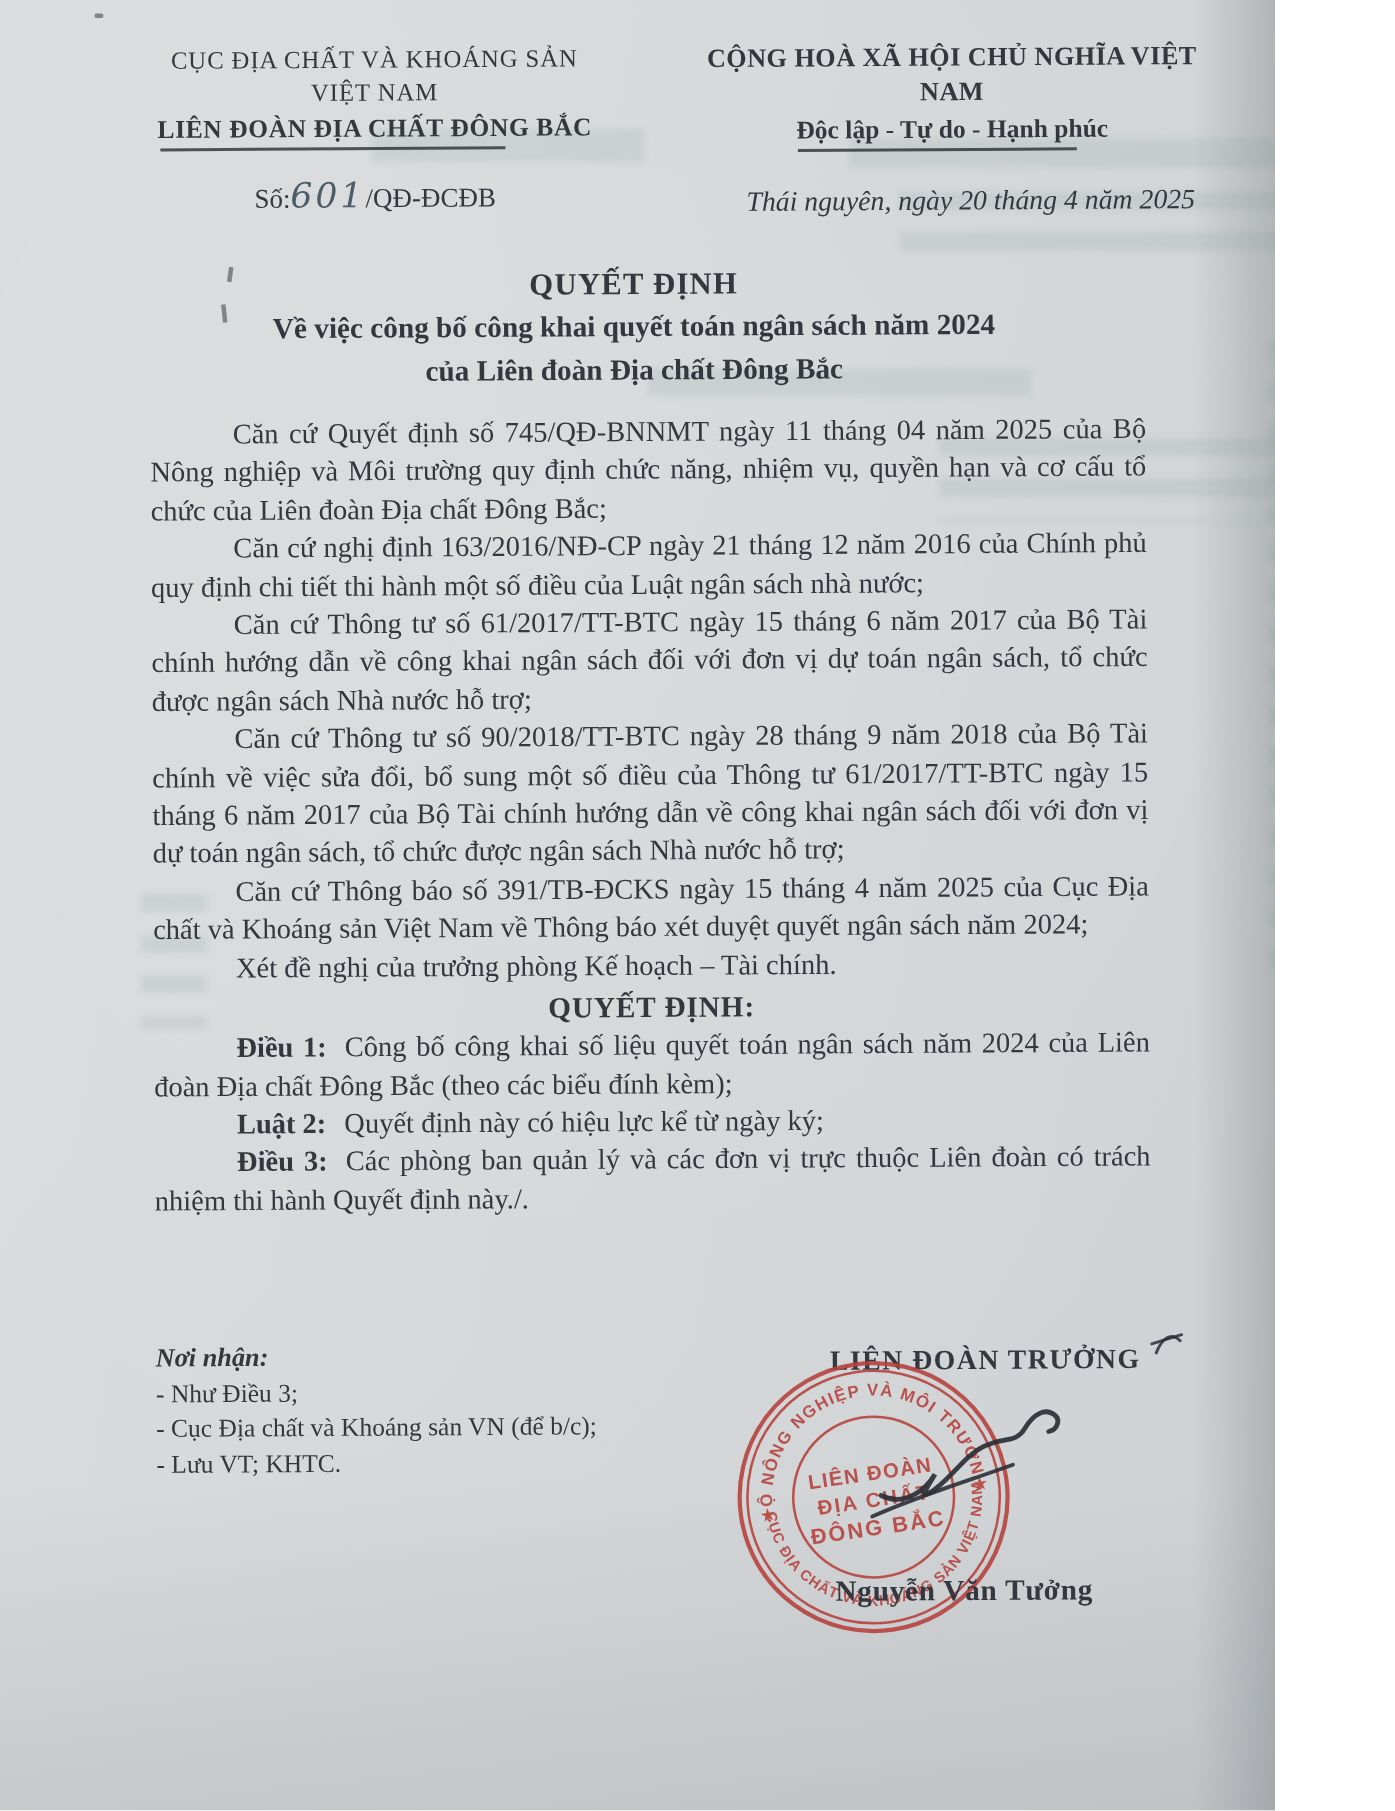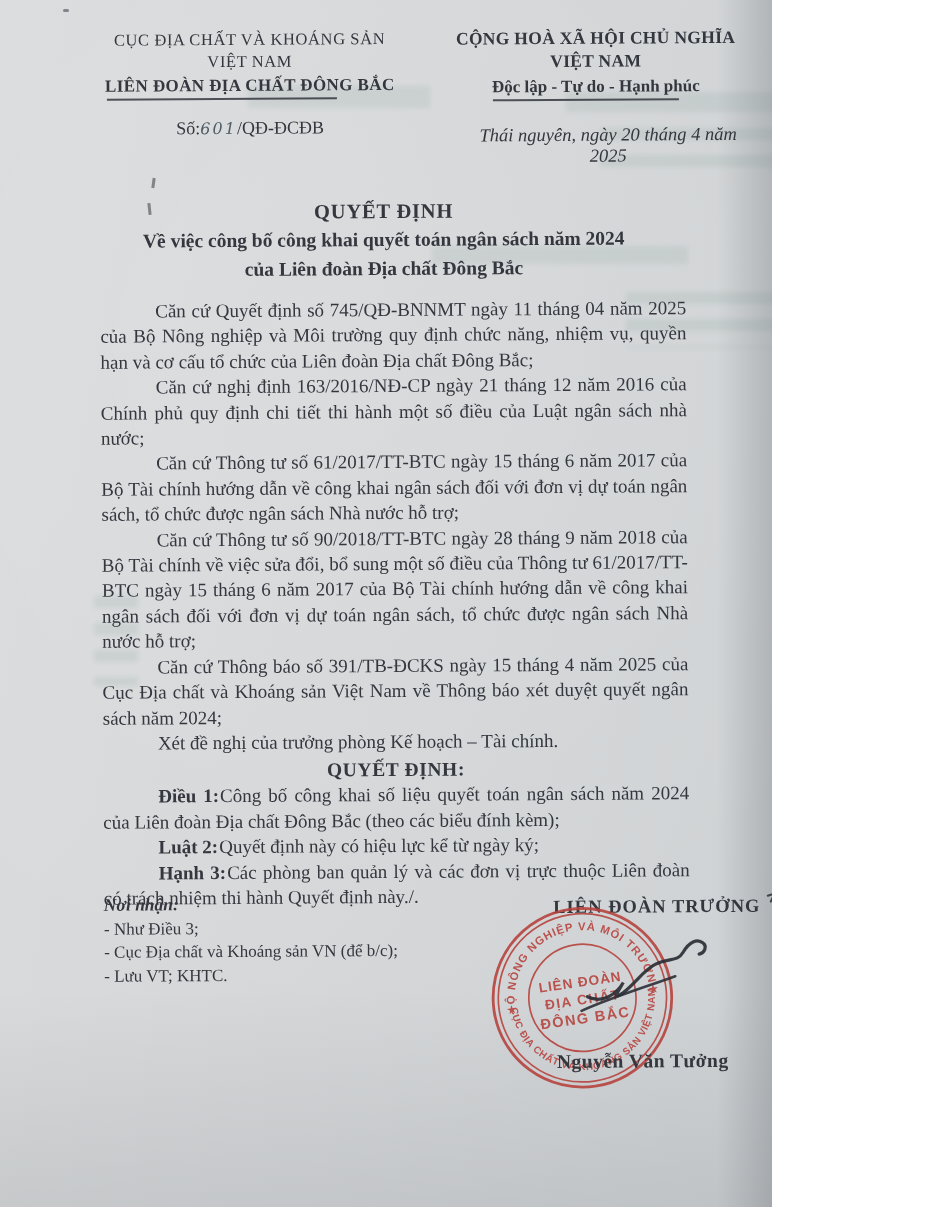--- a/index.html
+++ b/index.html
@@ -1,50 +1,50 @@
 <!DOCTYPE html>
 <html style="--paper: #d5d7d9; --ink: #34373e; --seal_red: #b6403b; --pen: #4d5c66; --signature_ink: #2b2f36;"><head>
 <meta charset="utf-8">
 <style>
   html,body{margin:0;padding:0;}
   .page{
-    position:relative;width:772px;height:1207px;overflow:hidden;
+    position:relative;width:850px;height:1207px;overflow:hidden;
     font-family:"Liberation Serif","DejaVu Serif",serif;
     color:var(--ink,#34373e);
     background:
       radial-gradient(130% 95% at 42% 30%, rgba(255,255,255,.10), rgba(0,0,0,0) 62%),
       linear-gradient(to left, rgba(100,106,112,.30), rgba(0,0,0,0) 55px),
       linear-gradient(to bottom, rgba(0,0,0,0) 82%, rgba(110,115,120,.16)),
       linear-gradient(100deg,#dadcdd 0%,#d5d7d9 45%,#cfd2d4 100%);
   }
   .content{position:absolute;inset:0;transform:rotate(-0.35deg);}
   
   .header{display:flex;padding-top:28px;}
   .h-left{width:402px;margin-left:52px;text-align:center;}
   .h-right{flex:1;text-align:center;padding-right:28px;}
   .org-line{font-size:16.5px;letter-spacing:.6px;line-height:22px;}
   .unit-line{font-size:17px;font-weight:bold;letter-spacing:.4px;line-height:23px;margin-top:1px;}
   .unit-underline{height:2px;background:var(--ink,#34373e);width:230px;margin:1px auto 0;transform:translateX(-28px);opacity:.85;}
   .rep-line1{font-size:17.5px;font-weight:bold;letter-spacing:.3px;line-height:23px;}
   .motto{font-size:17px;font-weight:bold;line-height:23px;margin-top:2px;}
   .motto-underline{height:2px;background:var(--ink,#34373e);width:186px;margin:1px auto 0;transform:translateX(-10px);opacity:.85;}
   .doc-number{font-size:18px;margin-top:18px;}
-  .handwritten{font-family:"DejaVu Serif",serif;font-style:italic;color:var(--pen,#4d5c66);letter-spacing:2px;font-size:16px;}
+  .handwritten{font-family:"DejaVu Serif",serif;font-style:italic;color:var(--pen,#4d5c66);letter-spacing:2px;font-size:23px;}
   .date-line{font-size:18.5px;font-style:italic;margin-top:24px;transform:translateX(12px);}
   
   .title-block{text-align:center;margin-top:30px;line-height:26px;}
   .title-main{font-size:20.5px;font-weight:bold;letter-spacing:.8px;}
   .title-sub{font-size:19.5px;font-weight:bold;margin-top:3px;}
   
   .body-text{margin:15px 84px 0 102px;font-size:19px;line-height:25.4px;text-align:justify;}
   .body-text p{margin:0;text-indent:55px;}
   .decision-heading{text-align:center;font-size:19.5px;font-weight:bold;letter-spacing:.6px;margin:5px 84px 0 102px;}
   .articles{margin:1px 84px 0 102px;font-size:19px;line-height:25.4px;text-align:justify;}
   .articles p{margin:0;text-indent:55px;}
-  .articles b{margin-right:1px;}
+  .articles b{margin-right:12px;}
   
   .footer{position:absolute;left:0;top:886px;width:100%;height:320px;}
   .recipients{position:absolute;left:102px;top:6px;font-size:17px;line-height:23.5px;}
   .recipients-heading{font-weight:bold;font-style:italic;font-size:17.5px;}
   .sig-block{position:absolute;left:470px;top:0;width:400px;text-align:center;}
   .sig-title{font-size:18.5px;font-weight:bold;letter-spacing:1px;display:inline-block;}
   .penmark{vertical-align:6px;margin-left:4px;}
   .sig-name{position:absolute;left:470px;top:166px;width:340px;text-align:center;font-size:19.5px;font-weight:bold;letter-spacing:.5px;}
   .seal{position:absolute;left:16px;top:19px;width:188px;height:188px;transform:rotate(-8deg);opacity:.88;}
   .signature-ink{position:absolute;left:105px;top:42px;}
@@ -104,21 +104,21 @@
       <p>Căn cứ Thông tư số 90/2018/TT-BTC ngày 28 tháng 9 năm 2018 của Bộ Tài chính về việc sửa đổi, bổ sung một số điều của Thông tư 61/2017/TT-BTC ngày 15 tháng 6 năm 2017 của Bộ Tài chính hướng dẫn về công khai ngân sách đối với đơn vị dự toán ngân sách, tổ chức được ngân sách Nhà nước hỗ trợ;</p>
       <p>Căn cứ Thông báo số 391/TB-ĐCKS ngày 15 tháng 4 năm 2025 của Cục Địa chất và Khoáng sản Việt Nam về Thông báo xét duyệt quyết ngân sách năm 2024;</p>
       <p>Xét đề nghị của trưởng phòng Kế hoạch – Tài chính.</p>
     </div>
 
     <div class="decision-heading">QUYẾT ĐỊNH:</div>
 
     <div class="articles">
       <p><b>Điều 1:</b><span>Công bố công khai số liệu quyết toán ngân sách năm 2024 của Liên đoàn Địa chất Đông Bắc (theo các biểu đính kèm);</span></p>
       <p><b>Luật 2:</b><span>Quyết định này có hiệu lực kể từ ngày ký;</span></p>
-      <p><b>Hạnh 3:</b><span>Các phòng ban quản lý và các đơn vị trực thuộc Liên đoàn có trách nhiệm thi hành Quyết định này./.</span></p>
+      <p><b>Điều 3:</b><span>Các phòng ban quản lý và các đơn vị trực thuộc Liên đoàn có trách nhiệm thi hành Quyết định này./.</span></p>
     </div>
 
     <div class="footer">
 
       <div class="recipients">
         <div class="recipients-heading">Nơi nhận:</div>
         <div>- Như Điều 3;</div>
         <div>- Cục Địa chất và Khoáng sản VN (để b/c);</div>
         <div>- Lưu VT; KHTC.</div>
       </div>

